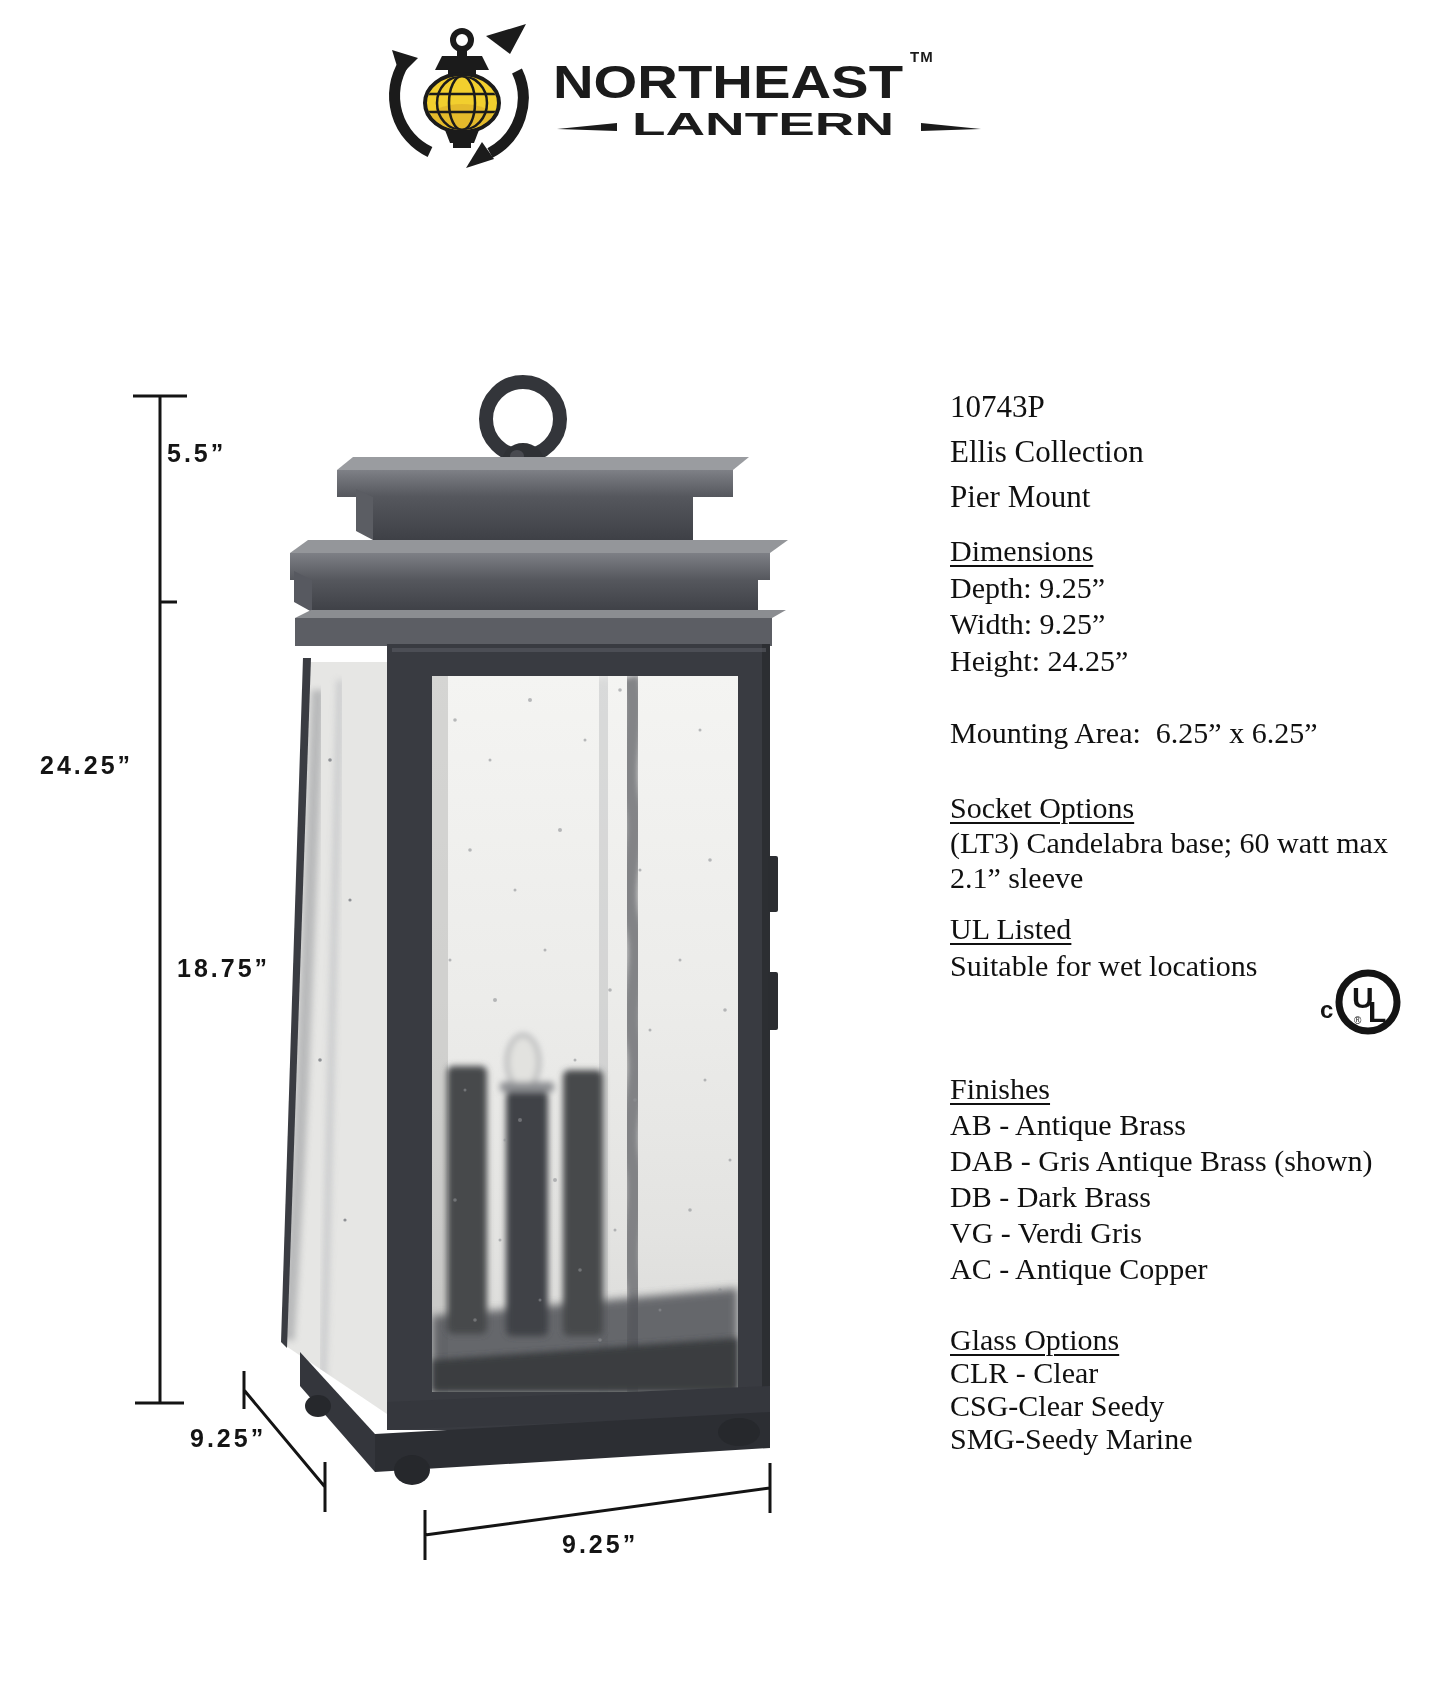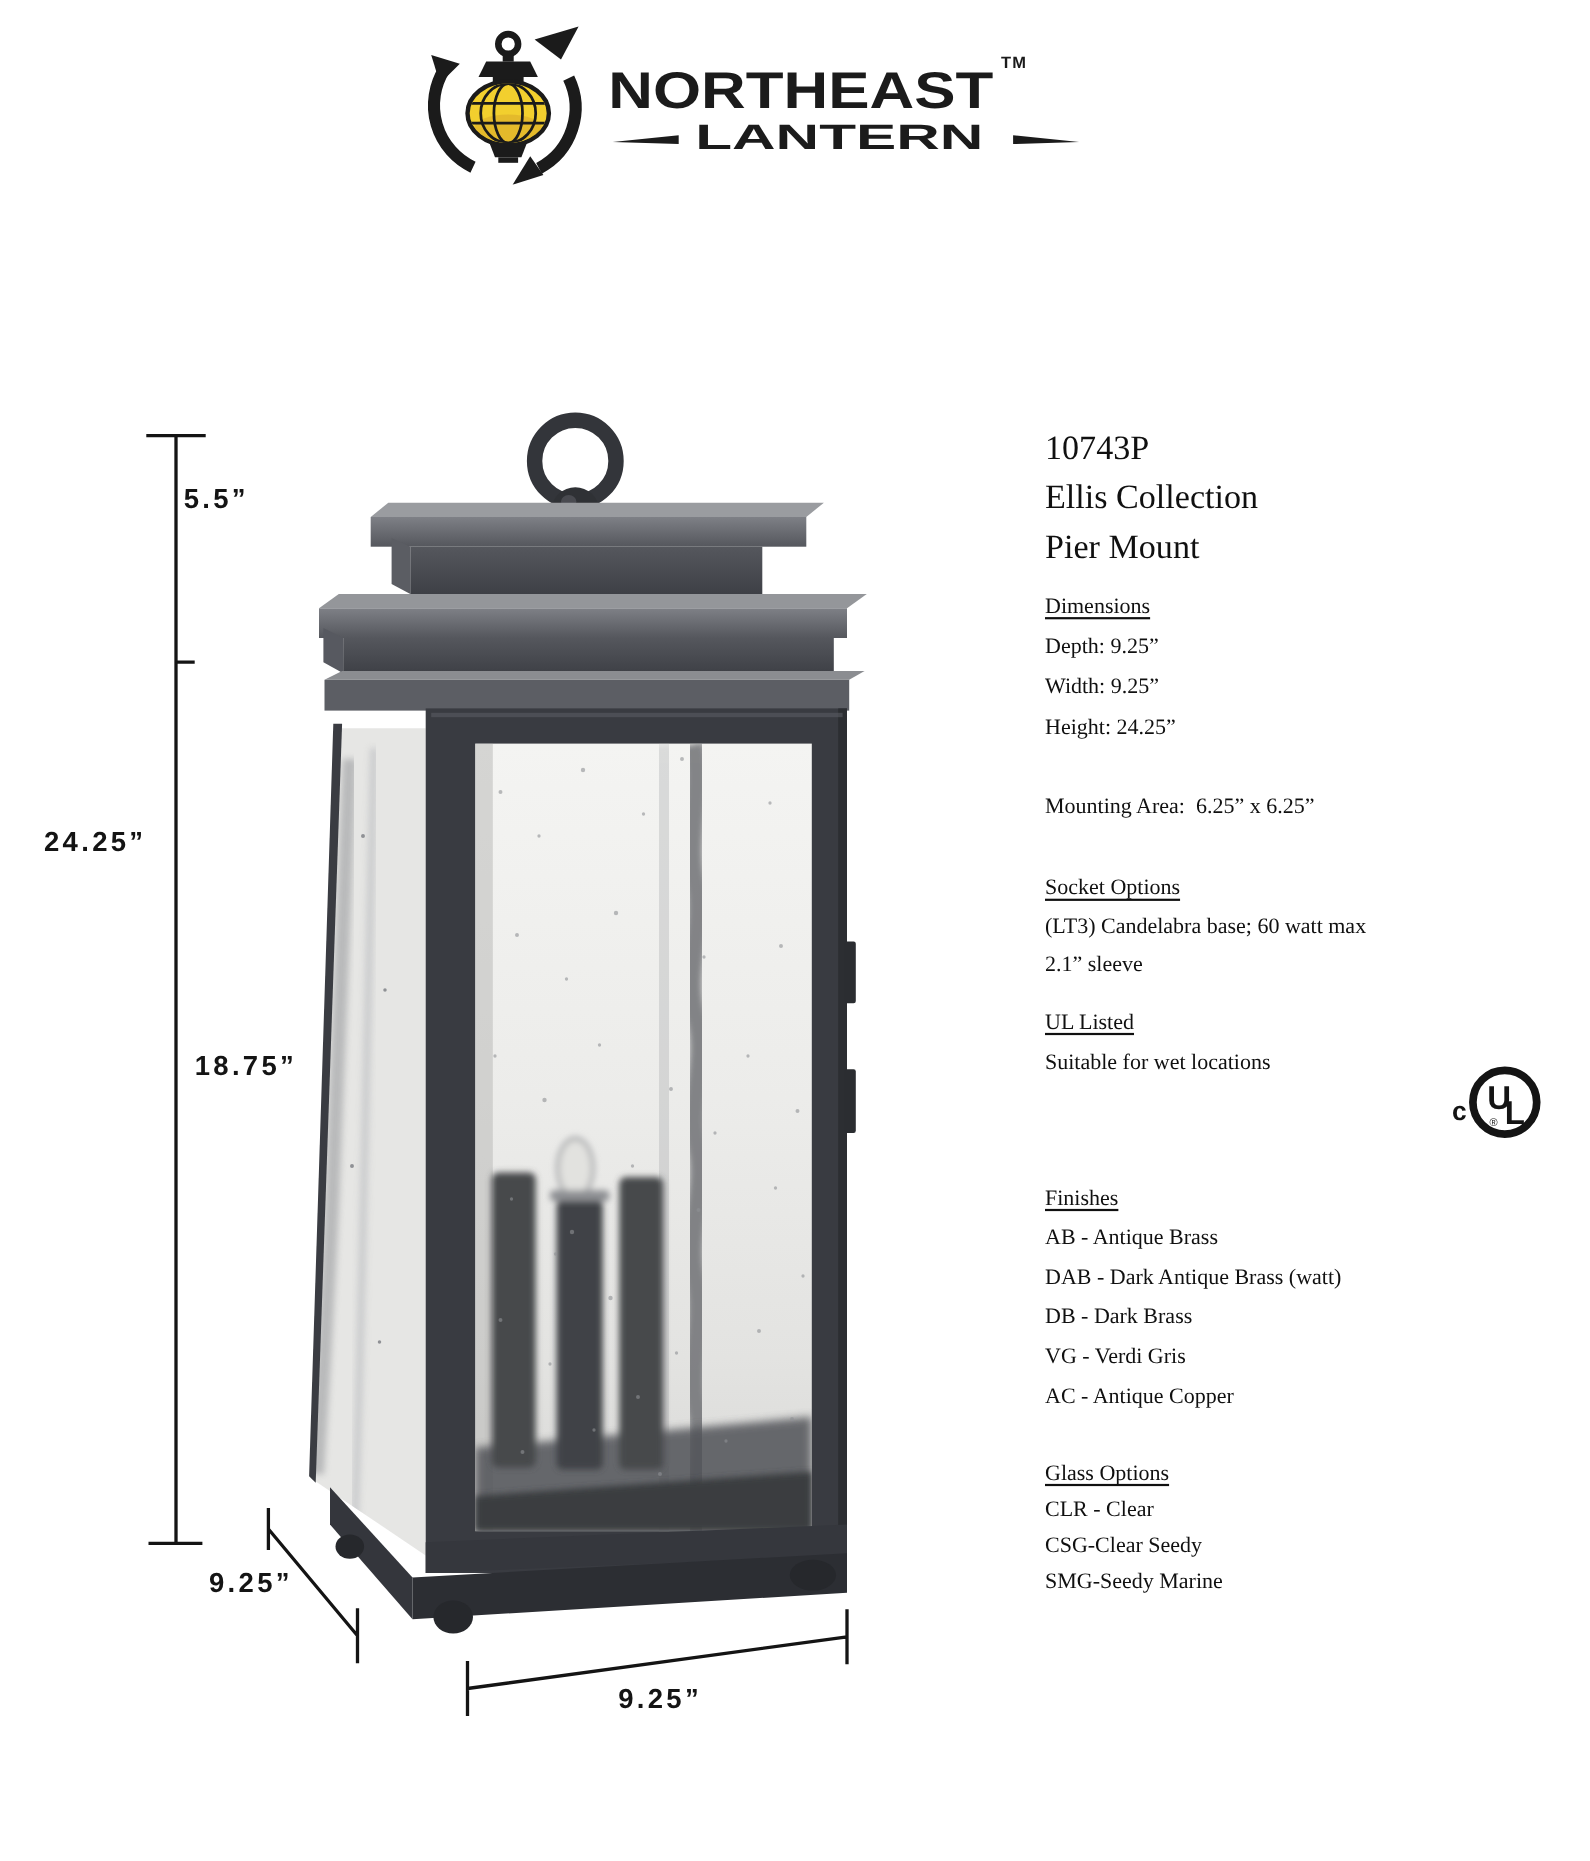--- a/index.html
+++ b/index.html
@@ -1,20 +1,20 @@
 <!DOCTYPE html>
 <html><head>
 <meta charset="utf-8">
 <style>
   html,body{margin:0;padding:0;background:#ffffff;}
   #canvas{position:relative;width:1445px;height:1692px;background:#ffffff;overflow:hidden;
           font-family:"Liberation Serif", serif;color:#101010;}
   .abs{position:absolute;}
   
-  .spec{left:950px;font-size:20px;line-height:36.5px;}
+  .spec{left:950px;font-size:30px;line-height:36.5px;}
   .spec p{margin:0;}
   .title-block{font-size:31px;line-height:45px;}
   .heading{text-decoration:underline;text-underline-offset:4px;text-decoration-thickness:2px;}
   .prewrap{white-space:pre-wrap;}
   
   .dimlabel{font-family:"Liberation Sans", sans-serif;font-weight:bold;font-size:25px;
             letter-spacing:3px;fill:#141414;}
   .brandtext{font-family:"Liberation Sans", sans-serif;font-weight:bold;fill:#1b1b1b;}
   svg{display:block;}
 </style>
@@ -255,21 +255,21 @@
     <circle cx="62" cy="42" r="29" fill="none" stroke="#141414" stroke-width="7"></circle>
     <text x="14" y="58" font-family="Liberation Sans, sans-serif" font-weight="bold" font-size="24" fill="#141414">c</text>
     <text x="46" y="48" font-family="Liberation Sans, sans-serif" font-weight="bold" font-size="30" fill="#141414">U</text>
     <text x="62" y="62" font-family="Liberation Sans, sans-serif" font-weight="bold" font-size="30" fill="#141414">L</text>
     <text x="48" y="64" font-family="Liberation Sans, sans-serif" font-size="10" fill="#141414">®</text>
   </svg>
 
   <div class="abs spec" style="top:1071px;line-height:36px;">
     <p class="heading">Finishes</p>
     <p>AB - Antique Brass</p>
-    <p>DAB - Dark Antique Brass (watt)</p>
+    <p>DAB - Gris Antique Brass (shown)</p>
     <p>DB - Dark Brass</p>
     <p>VG - Verdi Gris</p>
     <p>AC - Antique Copper</p>
   </div>
 
   <div class="abs spec" style="top:1323px;line-height:33px;">
     <p class="heading">Glass Options</p>
     <p>CLR - Clear</p>
     <p>CSG-Clear Seedy</p>
     <p>SMG-Seedy Marine</p>

